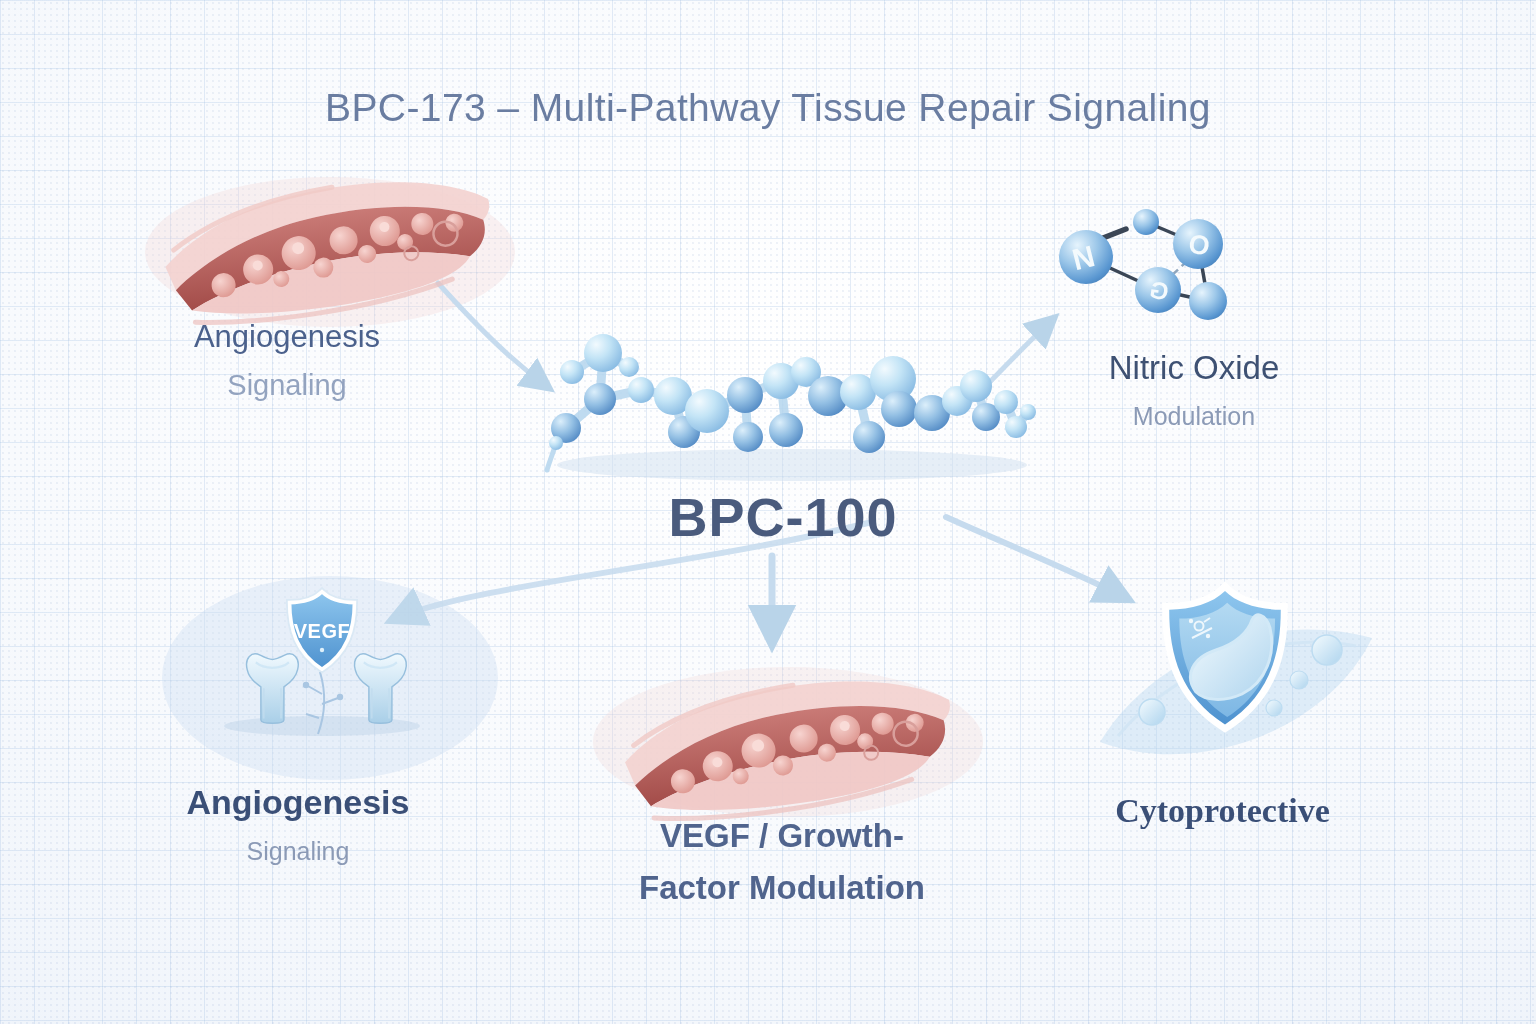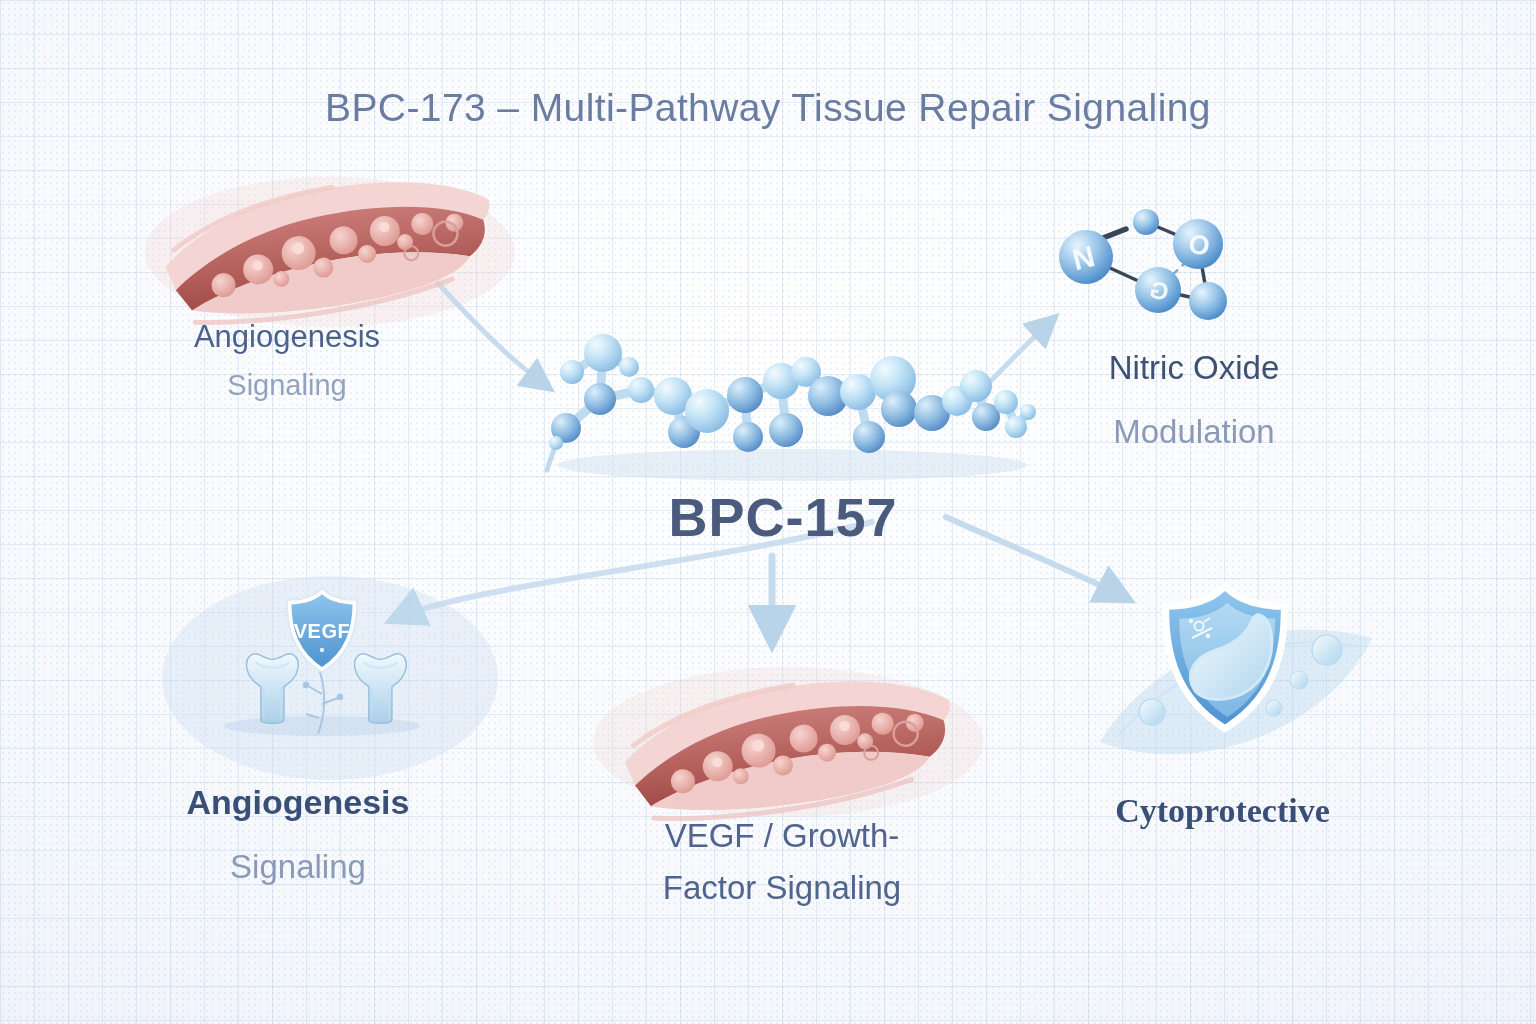--- a/index.html
+++ b/index.html
@@ -19,26 +19,26 @@
   .art{position:absolute;inset:0;}
   .label{position:absolute;text-align:center;line-height:1.35;}
   .title{
     position:absolute;top:86px;left:0;width:100%;text-align:center;
     font-size:39px;font-weight:500;color:#6a7da1;letter-spacing:.4px;
   }
   .lbl-dark{font-size:31px;font-weight:500;color:#4b618c;}
   .lbl-light{font-size:29px;font-weight:400;color:#93a3bf;margin-top:8px;}
   .lbl-bold{font-size:34px;font-weight:700;color:#3a4f77;}
   .lbl-semibold{font-size:33px;font-weight:400;color:#3e5173;}
-  .lbl-sub{font-size:33px;font-weight:400;color:#8b9ab6;margin-top:19px;}
+  .lbl-sub{font-size:25px;font-weight:400;color:#8b9ab6;margin-top:9px;}
   .bpc{
     position:absolute;top:486px;left:618px;width:330px;text-align:center;
     font-size:54px;font-weight:700;color:#4a5b7d;letter-spacing:1px;
   }
-  .twoline{font-size:33px;font-weight:400;color:#50648d;line-height:1.58;}
+  .twoline{font-size:33px;font-weight:700;color:#50648d;line-height:1.58;}
   #tl-label{left:122px;top:316px;width:330px;}
   #tr-label{left:1033px;top:346px;width:322px;}
   #bl-label{left:128px;top:780px;width:340px;}
   #bc-label{left:592px;top:810px;width:380px;}
   #br-label{left:1050px;top:788px;width:345px;font-family:Liberation Serif, serif;}
 </style>
 </head>
 <body>
 
 <div class="stage">
@@ -238,28 +238,28 @@
   <div class="label" id="tl-label">
     <div class="lbl-dark">Angiogenesis</div>
     <div class="lbl-light">Signaling</div>
   </div>
 
   <div class="label" id="tr-label">
     <div class="lbl-semibold">Nitric Oxide</div>
     <div class="lbl-sub">Modulation</div>
   </div>
 
-  <div class="bpc">BPC-157</div>
+  <div class="bpc">BPC-100</div>
 
   <div class="label" id="bl-label">
     <div class="lbl-bold">Angiogenesis</div>
     <div class="lbl-sub">Signaling</div>
   </div>
 
   <div class="label" id="bc-label">
     <div class="twoline">VEGF / Growth-</div>
-    <div class="twoline">Factor Signaling</div>
+    <div class="twoline">Factor Modulation</div>
   </div>
 
   <div class="label" id="br-label">
     <div class="lbl-bold">Cytoprotective</div>
   </div>
 </div>
 
 </body></html>

